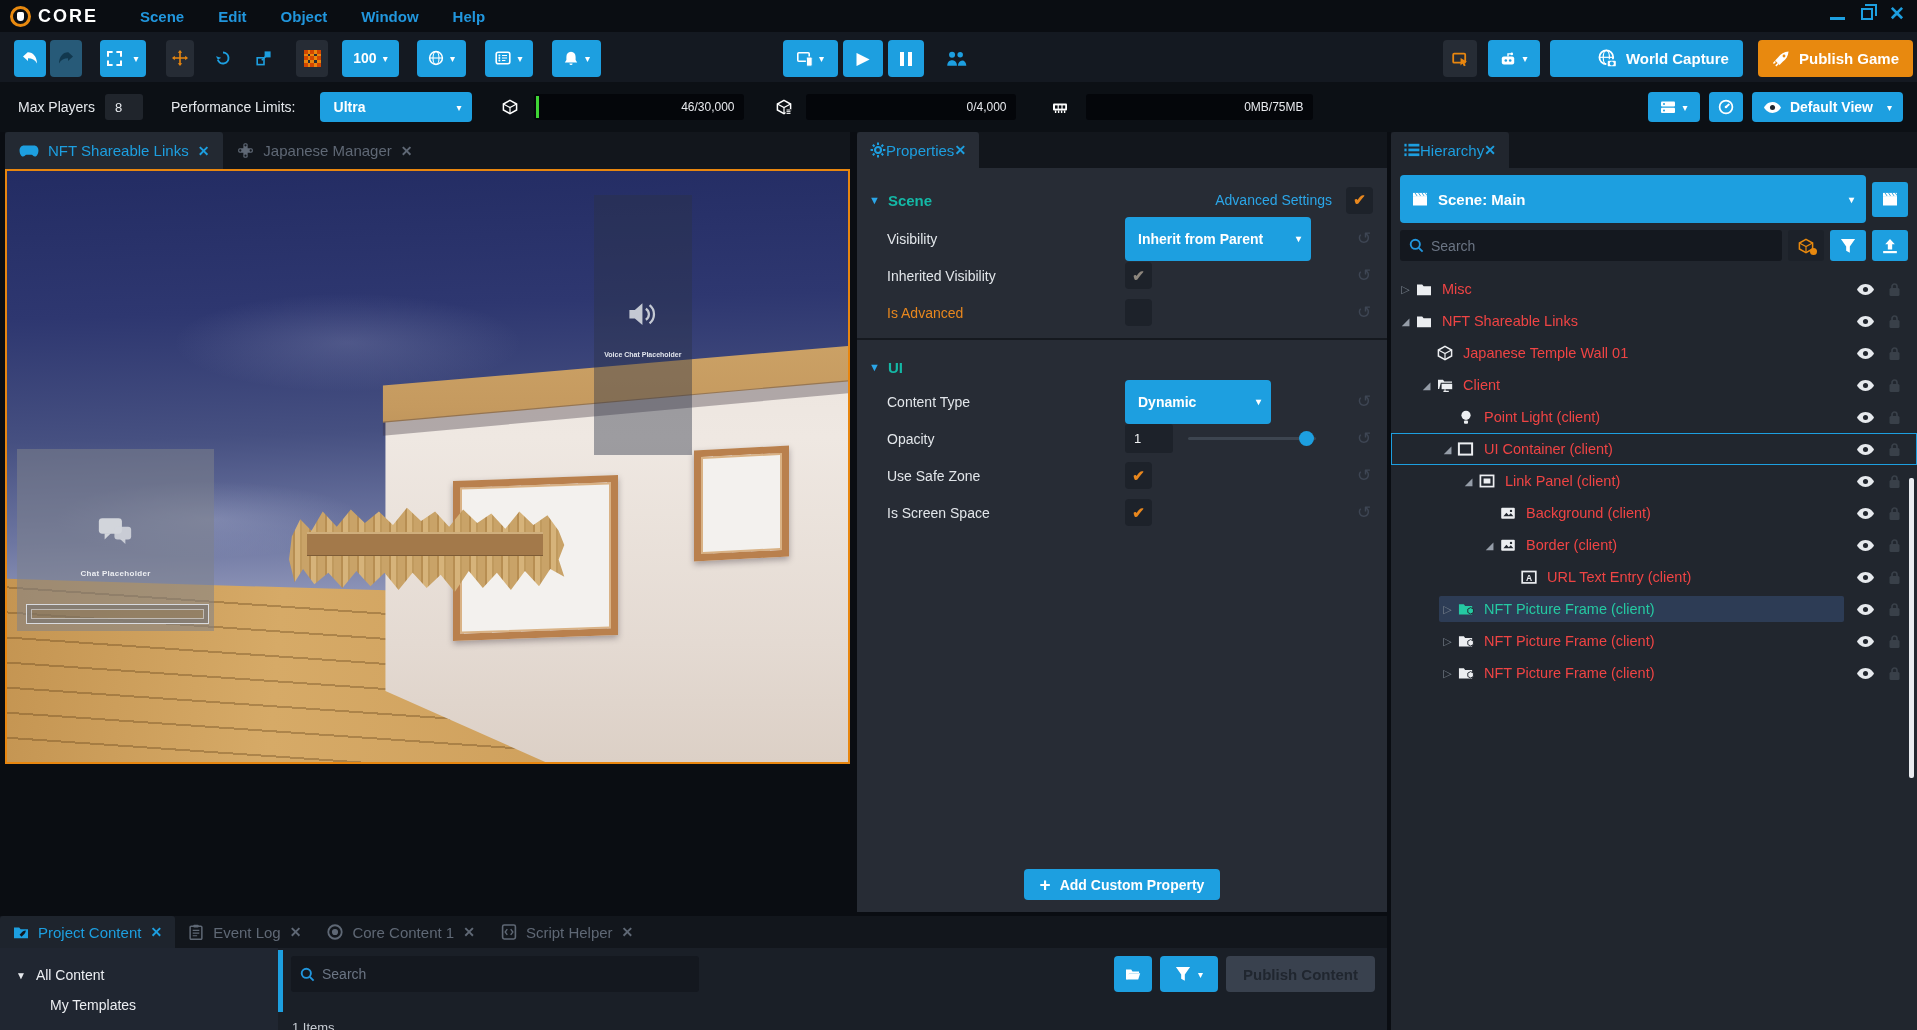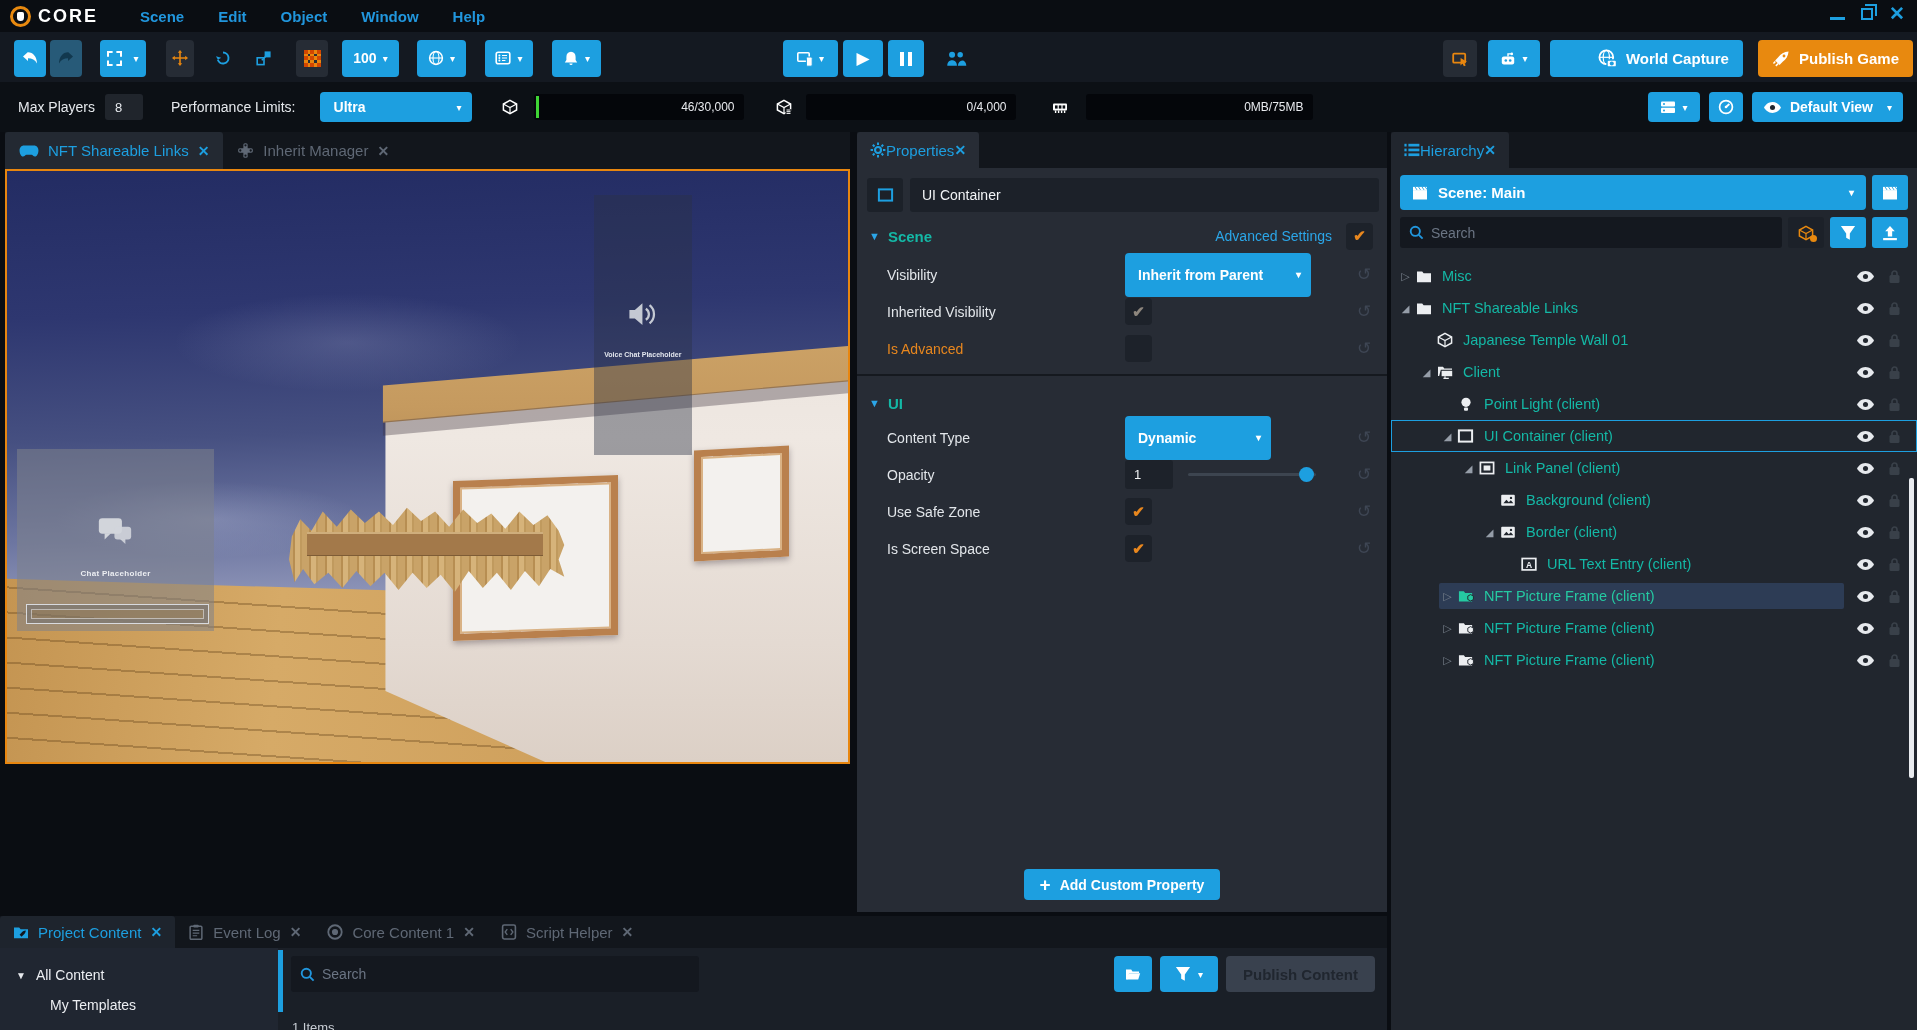--- a/index.html
+++ b/index.html
@@ -170,38 +170,38 @@
   .props-spacer { flex:1; }
   .addprop { align-self:center; height:31px; padding:0 16px; font-weight:bold; font-size:14px;
     gap:9px; margin-bottom:4px; }
   .plus { font-size:19px; font-weight:bold; line-height:0; }
 
   
   .hier { position:absolute; left:1391px; top:0; width:526px; height:898px; display:flex;
     flex-direction:column; }
   .hier-body { background:#21262e; flex:1; padding:7px 0 0 0; position:relative; overflow:hidden; }
   .scene-row { display:flex; gap:6px; padding:0 9px; align-items:center; }
-  .scene-dd { flex:1; height:35px; padding:0 12px; font-weight:bold; font-size:15px; color:#fff;
+  .scene-dd { flex:1; height:48px; padding:0 12px; font-weight:bold; font-size:15px; color:#fff;
     justify-content:flex-start; gap:10px; }
   .scene-dd .spacer { flex:1; }
   .hsearch-row { display:flex; gap:6px; padding:7px 9px 0 9px; align-items:center; }
   .cube-btn { background:#1c2129; color:#e8890f; position:relative; }
   .cube-btn::after { content:""; position:absolute; right:7px; bottom:6px; width:7px; height:7px;
     border-radius:50%; background:#e8890f; }
   .tree { margin-top:12px; }
   .tree-row { display:flex; align-items:center; height:32px; padding-right:16px; cursor:pointer; }
   .tree-row.selected { box-shadow:inset 0 0 0 1px #1d9fe0; }
   .row-main { display:flex; align-items:center; flex:1; height:26px; border-radius:2px;
     overflow:hidden; }
   .tree-row.highlighted .row-main { background:#2d3c55; }
   .tree-row.highlighted .tlabel, .tree-row.highlighted .ticon { color:#25c9a2; }
   .arrow { width:17px; font-size:10px; color:#959da8; text-align:center; flex-shrink:0; }
   .arrow.closed { color:#78818c; font-size:11px; }
   .ticon { width:19px; margin-right:9px; color:#eceef1; flex-shrink:0; }
-  .tlabel { font-size:14.5px; color:#14b8a6; white-space:nowrap; }
+  .tlabel { font-size:14.5px; color:#ef4444; white-space:nowrap; }
   .eye { color:#e6e9ed; margin-left:12px; cursor:pointer; flex-shrink:0; }
   .lockic { color:#394049; margin-left:13px; cursor:pointer; flex-shrink:0; }
   .hier-scroll { position:absolute; right:3px; top:310px; width:5px; height:300px; background:#e9ebef;
     border-radius:2px; }
 
   
   .bottom { position:absolute; left:0; top:784px; width:1387px; height:114px; background:#1a1f27;
     overflow:hidden; }
   .btabs { height:32px; background:#12161c; display:flex; }
   .btab { display:flex; align-items:center; gap:9px; padding:0 13px; font-size:15px; cursor:pointer; }
@@ -493,21 +493,21 @@
       <span class="ic" style="color:#5f6875;">
           <svg width="17" height="17" viewBox="0 0 15 15" fill="currentColor">
             <rect x="5.6" y="1" width="3.8" height="13" rx="1.4"></rect>
             <rect x="1" y="5.6" width="13" height="3.8" rx="1.4"></rect>
             <circle cx="7.5" cy="2.9" r="1" fill="#12161c"></circle>
             <circle cx="7.5" cy="12.1" r="1" fill="#12161c"></circle>
             <circle cx="2.9" cy="7.5" r="1" fill="#12161c"></circle>
             <circle cx="12.1" cy="7.5" r="1" fill="#12161c"></circle>
           </svg>
         </span>
-      <span>Inherit Manager</span>
+      <span>Japanese Manager</span>
       <span class="tab-x">✕</span>
       </div>
   </div>
 
   <div class="viewport">
     <div class="layer sky">
       <div class="cloud1"></div>
         <div class="cloud2"></div>
       </div>
     <div class="layer floor"></div>
@@ -551,30 +551,20 @@
               <g stroke="currentColor" stroke-width="2">
                 <path d="M8 .6v2.4M8 13v2.4M.6 8h2.4M13 8h2.4M2.8 2.8l1.7 1.7M11.5 11.5l1.7 1.7M13.2 2.8l-1.7 1.7M4.5 11.5l-1.7 1.7"></path>
               </g>
             </svg>
           </span>
         <span>Properties</span>
         <span class="tab-x">✕</span>
         </div>
     </div>
     <div class="props-body">
-      <div class="name-row">
-        <span class="obj-icbox">
-          <span class="ic">
-              <svg width="17" height="16" viewBox="0 0 16 16" fill="currentColor">
-                <rect x="1.4" y="2.4" width="13.2" height="11.2" fill="none" stroke="currentColor" stroke-width="2"></rect>
-              </svg>
-            </span>
-          </span>
-        <input class="obj-name" value="UI Container" style="">
-      </div>
 
       <div class="sect-head">
         <span class="sect-tri">▼</span>
         <span class="sect-title">Scene</span>
         <span class="adv-link">Advanced Settings</span>
         <span class="cb orange adv-cb">✔</span>
       </div>
 
       <div class="prow">
         <span class="plabel">Visibility</span>

